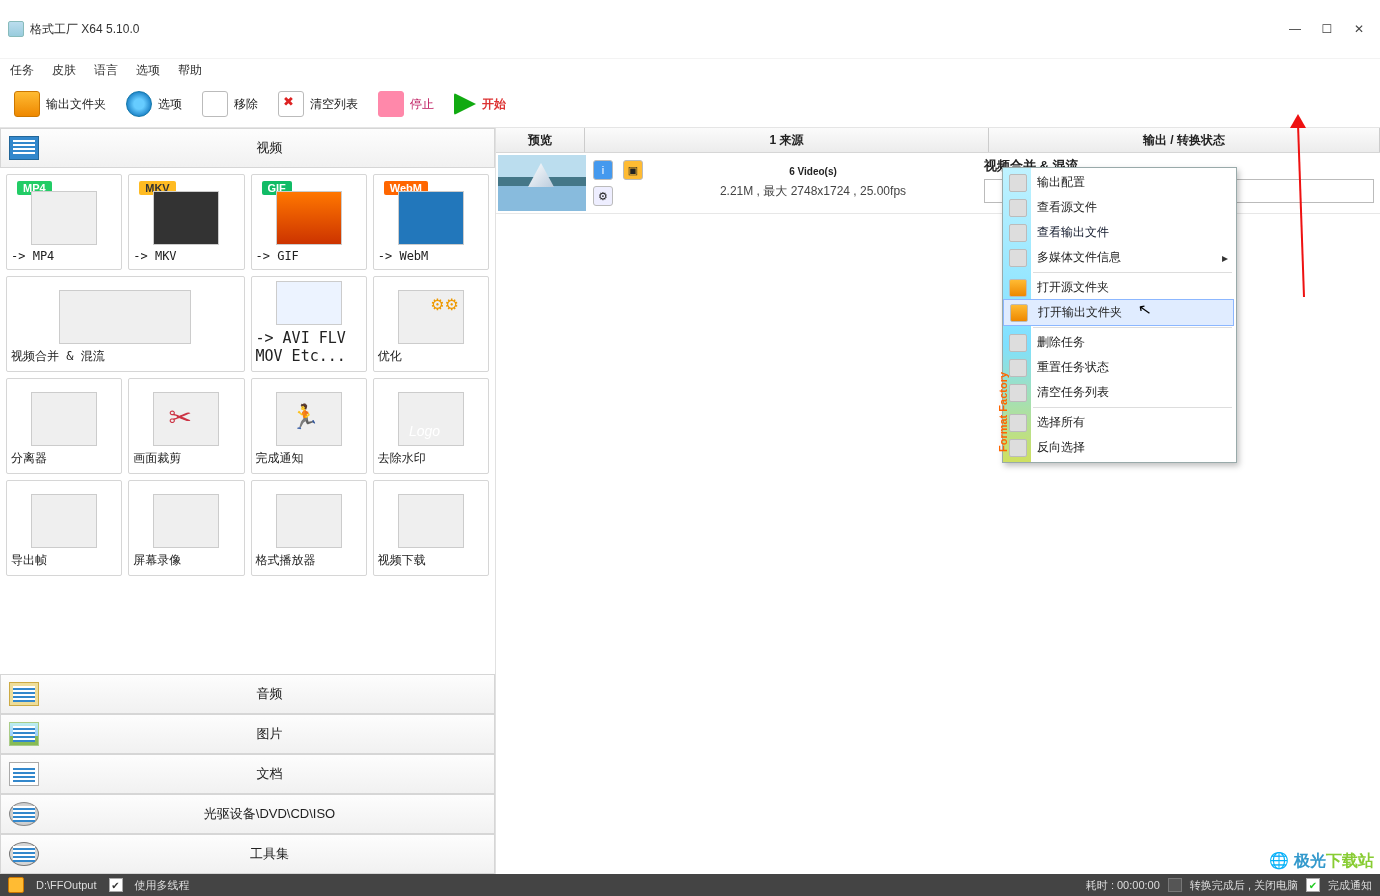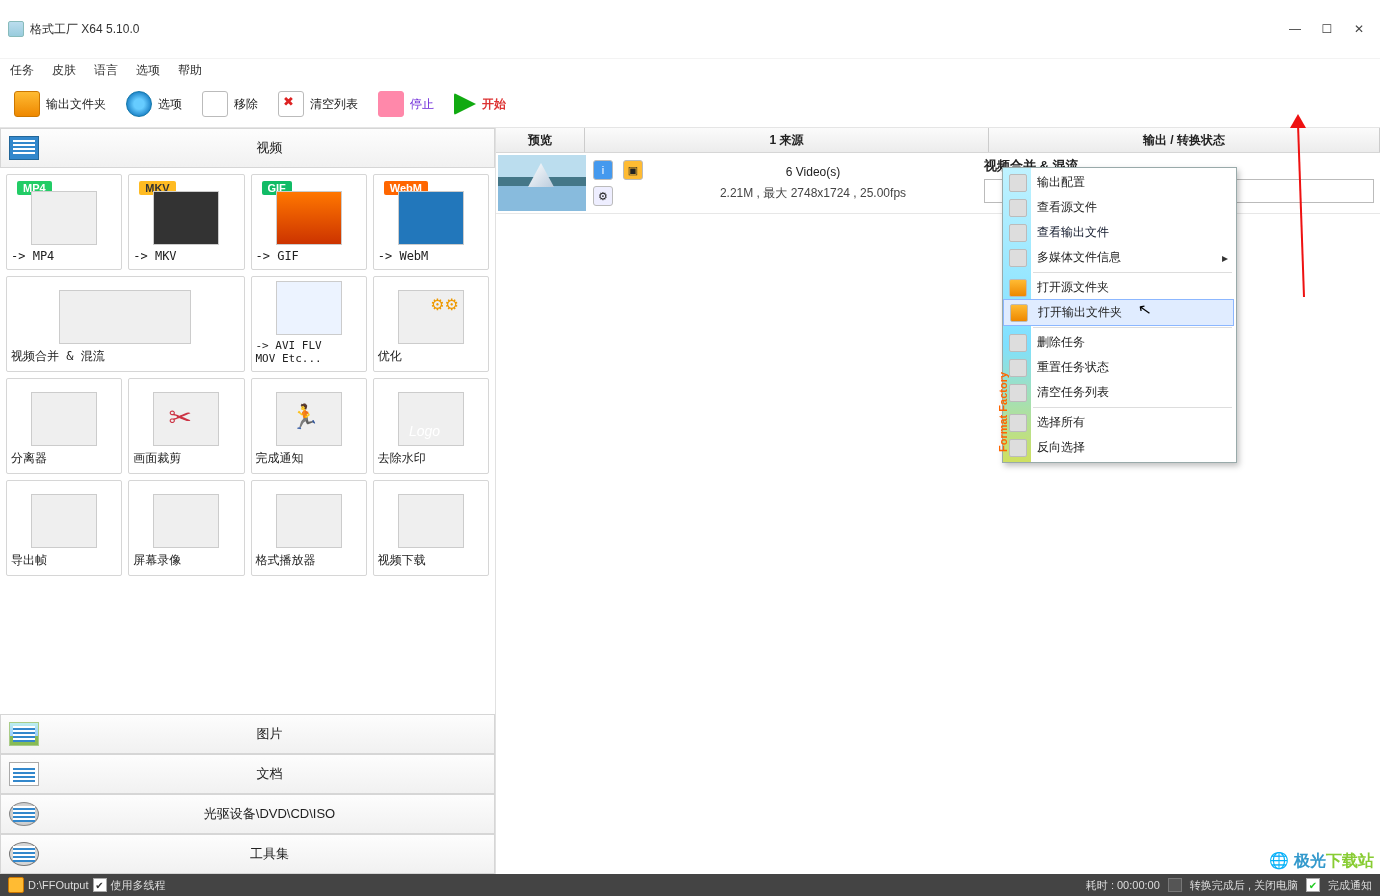--- a/index.html
+++ b/index.html
@@ -69,42 +69,42 @@
 .rhdr div{border-right:1px solid #ccc;display:flex;align-items:center;justify-content:center;font-weight:bold;font-size:12px}
 .col-prev{width:88px}
 .col-src{flex:1}
 .col-out{width:390px;border-right:none}
 .rrow{display:flex;height:60px;border-bottom:1px solid #e7e7e7}
 .rrow .thumb{width:88px;height:56px;margin:2px;background:linear-gradient(#bde 0 40%,#478 40% 55%,#8bd 55%);position:relative}
 .rrow .thumb::after{content:"";position:absolute;left:30px;top:8px;width:26px;height:24px;background:linear-gradient(135deg,#fff,#bcd);clip-path:polygon(50% 0,100% 100%,0 100%)}
 .rrow .mini{width:30px;display:flex;flex-direction:column;align-items:center;justify-content:space-around;padding:4px 0}
 .rrow .mini span{width:18px;height:18px;border:1px solid #bbb;border-radius:3px;font-size:11px;display:flex;align-items:center;justify-content:center;background:#eef}
 .rrow .src{flex:1;display:flex;flex-direction:column;align-items:center;justify-content:center;gap:6px}
-.rrow .src .t1{font-weight:normal;font-size:12px}
+.rrow .src .t1{font-weight:bold;font-size:10px}
 .rrow .src .t2{font-size:12px;color:#444}
 .rrow .out{width:390px;display:flex;flex-direction:column;padding:4px 6px;gap:4px}
 .rrow .out .ot{font-weight:bold;font-size:13px}
 .rrow .out .ob{border:1px solid #bbb;height:22px;display:flex;align-items:center;justify-content:center;background:#fff}
 
 .ctx{position:absolute;left:1002px;top:167px;width:233px;background:#fff;border:1px solid #9aa;box-shadow:2px 3px 6px rgba(0,0,0,.25);z-index:50}
 .ctx .stripe{position:absolute;left:0;top:0;bottom:0;width:28px;background:linear-gradient(#bff2ff,#7fe0ff 60%,#cfe060)}
 .ctx .vtext{position:absolute;left:6px;bottom:10px;transform:rotate(-90deg);transform-origin:left bottom;color:#f60;font-size:11px;font-weight:bold;white-space:nowrap}
 .ctx ul{list-style:none;margin:0;padding:2px 0}
 .ctx li{height:25px;display:flex;align-items:center;padding-left:34px;position:relative;font-size:12px}
 .ctx li.sep{height:0;border-top:1px solid #ddd;margin:2px 4px 2px 30px;padding:0}
 .ctx li .mi{position:absolute;left:6px;width:16px;height:16px;background:#ddd;border:1px solid #bbb;border-radius:2px}
 .ctx li.disabled{color:#0f172a}
 .ctx li.hl{background:#e0ecff;border:1px solid #8cb7ff;margin:-1px 2px -1px 0}
 .ctx li .arrow{margin-left:auto;margin-right:8px;color:#333}
 .ctx li .mi.fold{background:linear-gradient(#fb3,#e80)}
 .cursor{position:absolute;left:1138px;top:300px;font-size:16px;color:#000;z-index:60;transform:rotate(-10deg)}
 
 .arrow-ann{position:absolute;z-index:40;pointer-events:none}
 
-.statusbar{height:22px;background:#444;color:#ddd;display:flex;align-items:center;padding:0 8px;font-size:11px;gap:4px}
+.statusbar{height:22px;background:#444;color:#ddd;display:flex;align-items:center;padding:0 8px;font-size:11px;gap:12px}
 .statusbar .sic{width:14px;height:14px;background:#fb3;border:1px solid #c70;border-radius:2px}
 .statusbar .chk{width:12px;height:12px;border:1px solid #aaa;background:#fff;display:inline-flex;align-items:center;justify-content:center;color:#333;font-size:10px}
 .statusbar .right{margin-left:auto;display:flex;align-items:center;gap:8px}
 
 .wm{position:absolute;right:6px;bottom:24px;font-size:16px;color:#39c;font-weight:bold;z-index:5}
 .wm .g{color:#8c3}
 </style>
 </head>
 <body>
 
@@ -140,21 +140,21 @@
     <div class="tb-btn">
         <span class="tb-icon ic-page"></span>
         <span class="lbl">移除</span>
       </div>
     <div class="tb-btn">
         <span class="tb-icon ic-x"></span>
         <span class="lbl">清空列表</span>
       </div>
     <div class="tb-btn">
         <span class="tb-icon ic-stop"></span>
-        <span class="lbl" style="color:#6d28d9">停止</span>
+        <span class="lbl" style="color:#be185d">停止</span>
       </div>
     <div class="tb-btn">
         <span class="ic-play"></span>
         <span class="lbl" style="color:#d33;font-weight:bold">开始</span>
       </div>
   </div>
 
   <div class="main">
 
     <div class="leftpanel">
@@ -182,21 +182,21 @@
             <span class="badge b-webm">WebM</span>
             <div class="ticon ic-film" style="background:#27b"></div>
             <div class="tlabel">-&gt; WebM</div>
           </div>
         <div class="tile wide">
             <div class="ticon ic-merge" style="width:130px"></div>
             <div class="tlabel">视频合并 &amp; 混流</div>
           </div>
         <div class="tile">
             <div class="ticon" style="background:#ecf3ff"></div>
-            <div class="tlabel" style="font-size:11px">-&gt; AVI FLV
+            <div class="tlabel" style="font-size:15px">-&gt; AVI FLV
 MOV Etc...</div>
           </div>
         <div class="tile">
             <div class="ticon ic-opt"></div>
             <div class="tlabel">优化</div>
           </div>
         <div class="tile">
             <div class="ticon ic-split"></div>
             <div class="tlabel">分离器</div>
           </div>
@@ -222,20 +222,24 @@
           </div>
         <div class="tile">
             <div class="ticon ic-player"></div>
             <div class="tlabel">格式播放器</div>
           </div>
         <div class="tile">
             <div class="ticon ic-dl"></div>
             <div class="tlabel">视频下载</div>
           </div>
       </div>
+      <div class="cat-btn cat-audio">
+          <span class="cic"></span>
+          <span class="clbl">音频</span>
+        </div>
       <div class="cat-btn cat-pic">
           <span class="cic"></span>
           <span class="clbl">图片</span>
         </div>
       <div class="cat-btn cat-doc">
           <span class="cic"></span>
           <span class="clbl">文档</span>
         </div>
       <div class="cat-btn cat-dvd">
           <span class="cic"></span>

